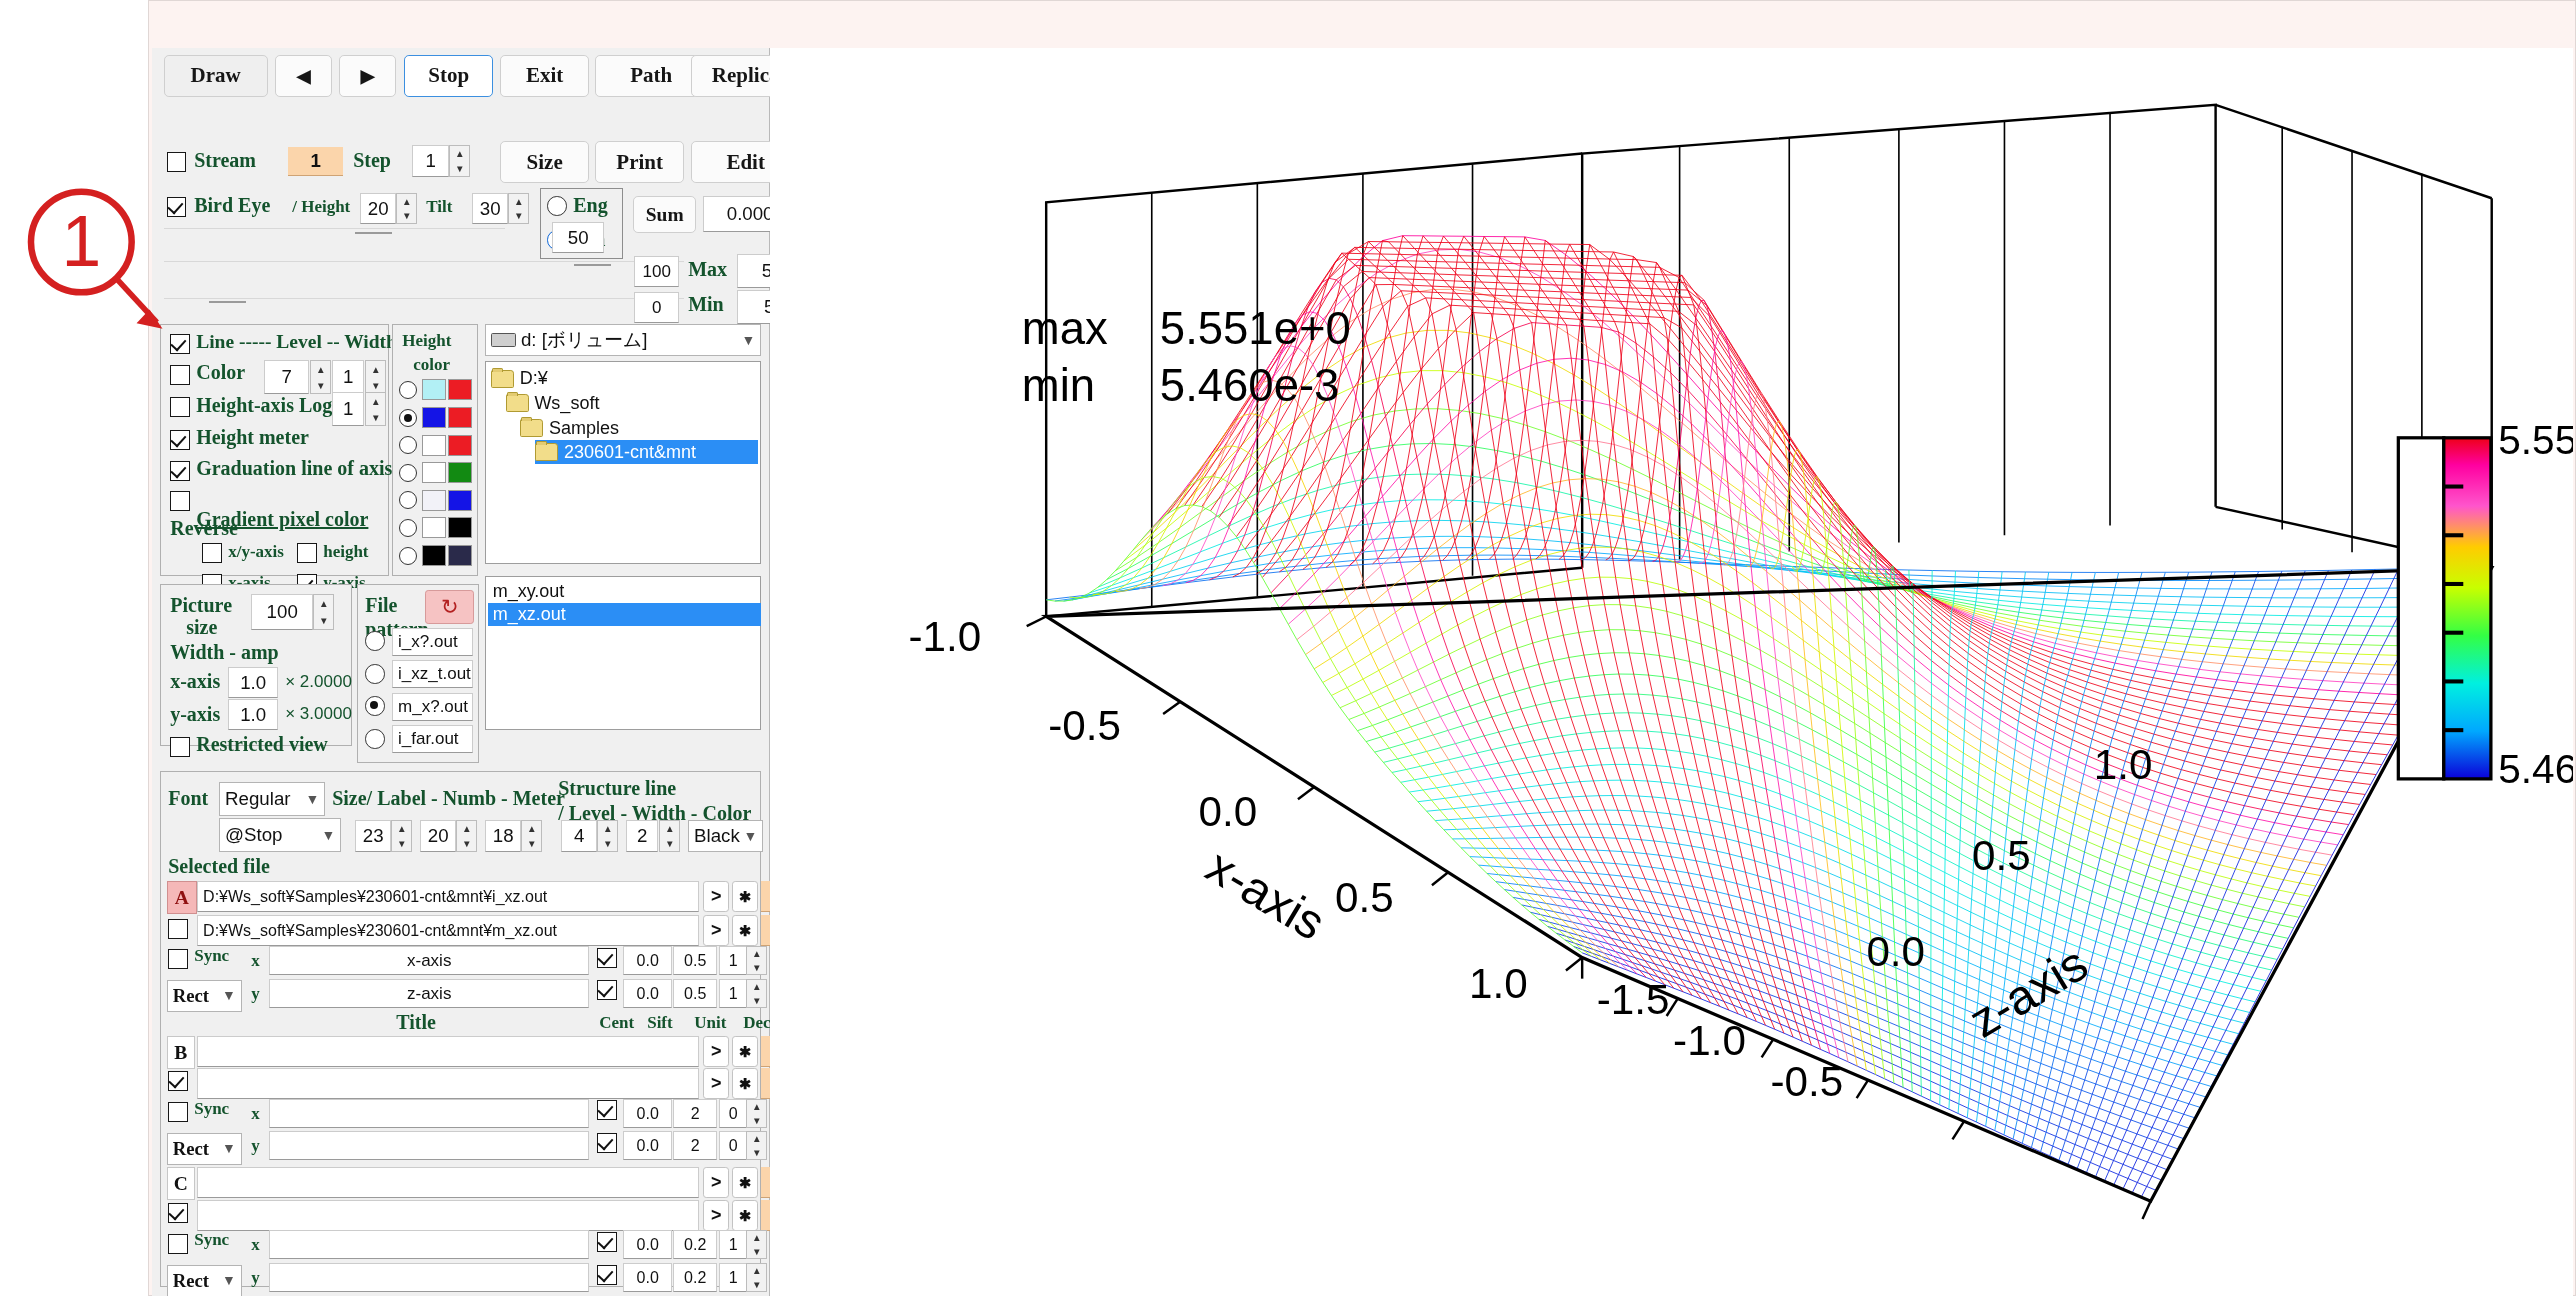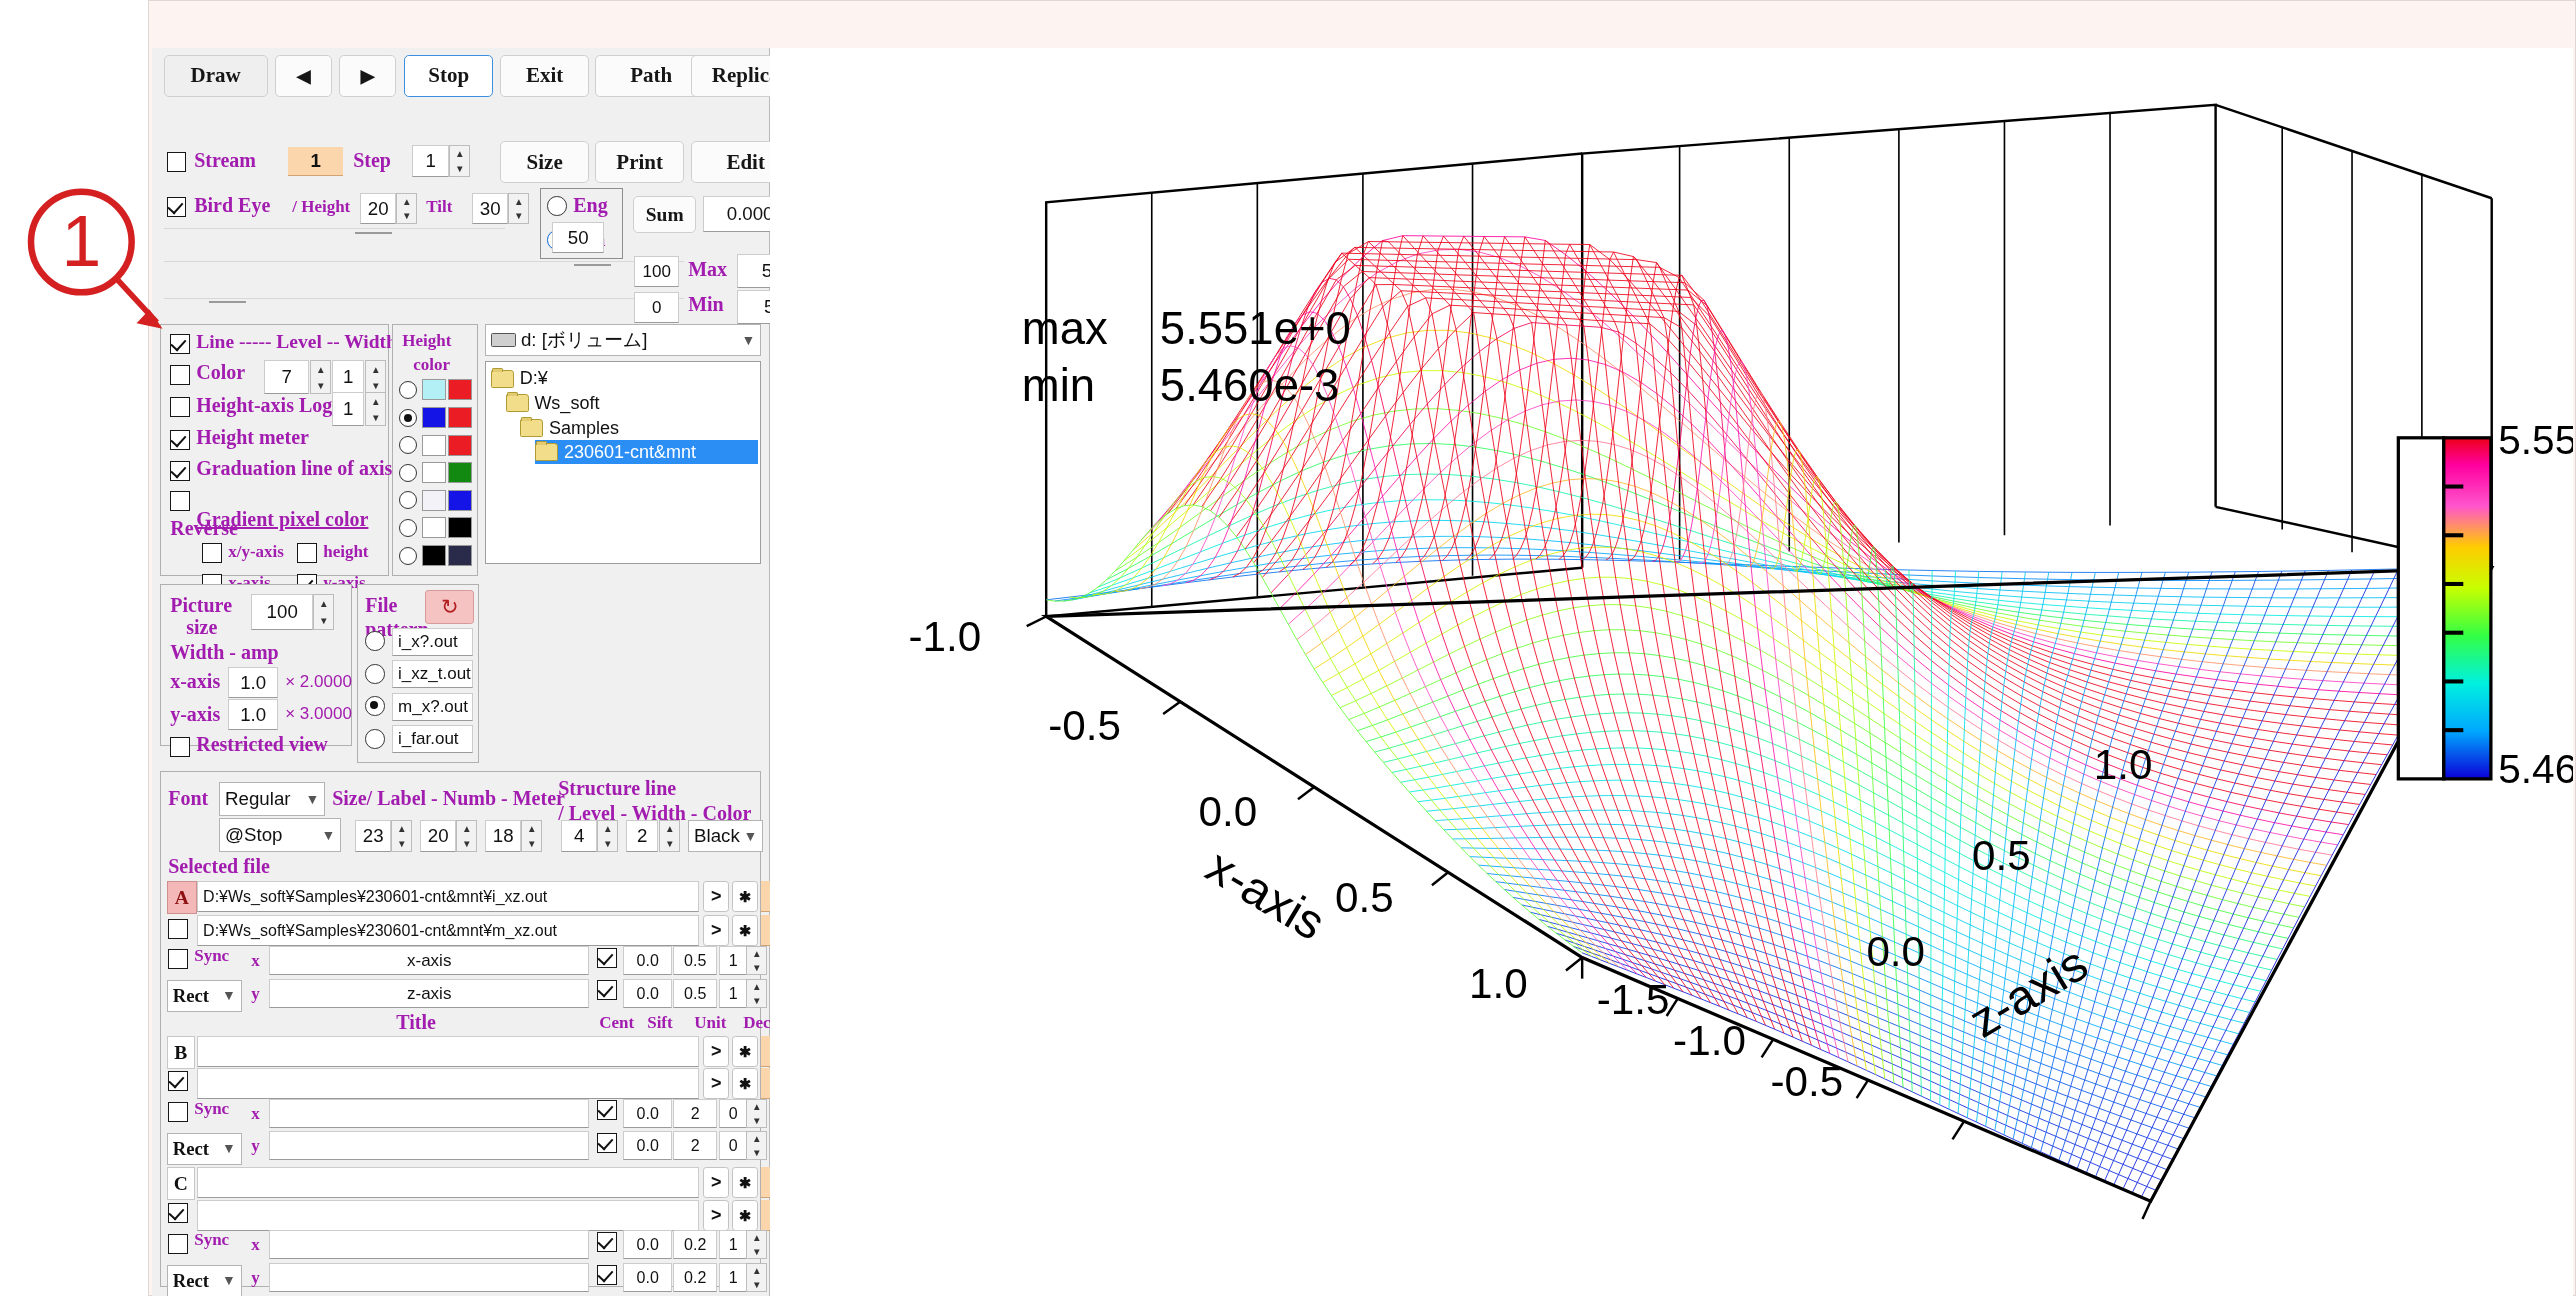--- a/index.html
+++ b/index.html
@@ -32,21 +32,21 @@
   .grp{position:absolute;background:#f0f0f0;border:0.8px solid #b0b0b0;box-sizing:border-box;}
 
   .btn{background:#fbfbfb;border:0.8px solid #cfcfcf;border-radius:4.9px;
       font-family:"Liberation Serif",serif;font-weight:bold;font-size:21px;color:#161616;
       display:flex;align-items:center;justify-content:center;box-sizing:border-box;
       position:absolute;cursor:pointer;}
   .btn.sel{border:1.6px solid #3b8fe0;background:#ffffff;}
   .btn.flat{background:#efefef;}
 
   .lbl{position:absolute;font-family:"Liberation Serif",serif;font-weight:bold;
-      font-size:20px;color:#a21caf;white-space:nowrap;}
+      font-size:20px;color:#14532d;white-space:nowrap;}
   .lbl.sm{font-size:17px;}
   .lbl.thin{font-weight:normal;}
 
   .cbx{position:absolute;width:19.5px;height:19.5px;border:1.6px solid #171717;
       background:#fff;box-sizing:border-box;cursor:pointer;}
   .cbx.on:after{content:"";position:absolute;left:3.2px;top:0.8px;width:6.5px;height:12px;
       border:solid #111;border-width:0 2.8px 2.8px 0;transform:rotate(42deg);}
 
   .rad{position:absolute;width:19.5px;height:19.5px;border:1.6px solid #333;border-radius:50%;
       background:#fff;box-sizing:border-box;cursor:pointer;}
@@ -261,20 +261,26 @@
             <span class="folder"></span>
             <span>Samples</span>
           </div>
           <div class="tree-item sel-row" style="left: 49px; top: 78px; height: 24px; width: 223px;">
             <span class="folder"></span>
             <span>230601-cnt&amp;mnt</span>
           </div>
         </div>
     </div>
 
+    <div style="position:absolute;left:333px;top:528px;width:276px;height:154px;background:#fff;border:0.8px solid #9d9d9d;box-sizing:border-box;">
+      <div id="file-rows">
+          <div class="tree-item" style="left: 1.6px; top: 3.2px; height: 23px; width: 273px; padding-left: 4.9px; box-sizing: border-box;">m_xy.out</div>
+          <div class="tree-item sel-row" style="left: 1.6px; top: 26px; height: 23px; width: 273px; padding-left: 4.9px; box-sizing: border-box;">m_xz.out</div>
+        </div>
+    </div>
 
     <div class="grp" style="left:8px;top:536px;width:192px;height:162px;"></div>
     <div class="lbl" style="left:18px;top:546px;">Picture</div>
     <div class="lbl" style="left:34px;top:568px;">size</div>
     <div class="tf c" style="left:99px;top:546px;width:62px;height:36px;">100</div>
     <div class="spin" style="left:161px;top:546px;height:36px;">
       <div>▲</div>
         <div>▼</div>
       </div>
 

